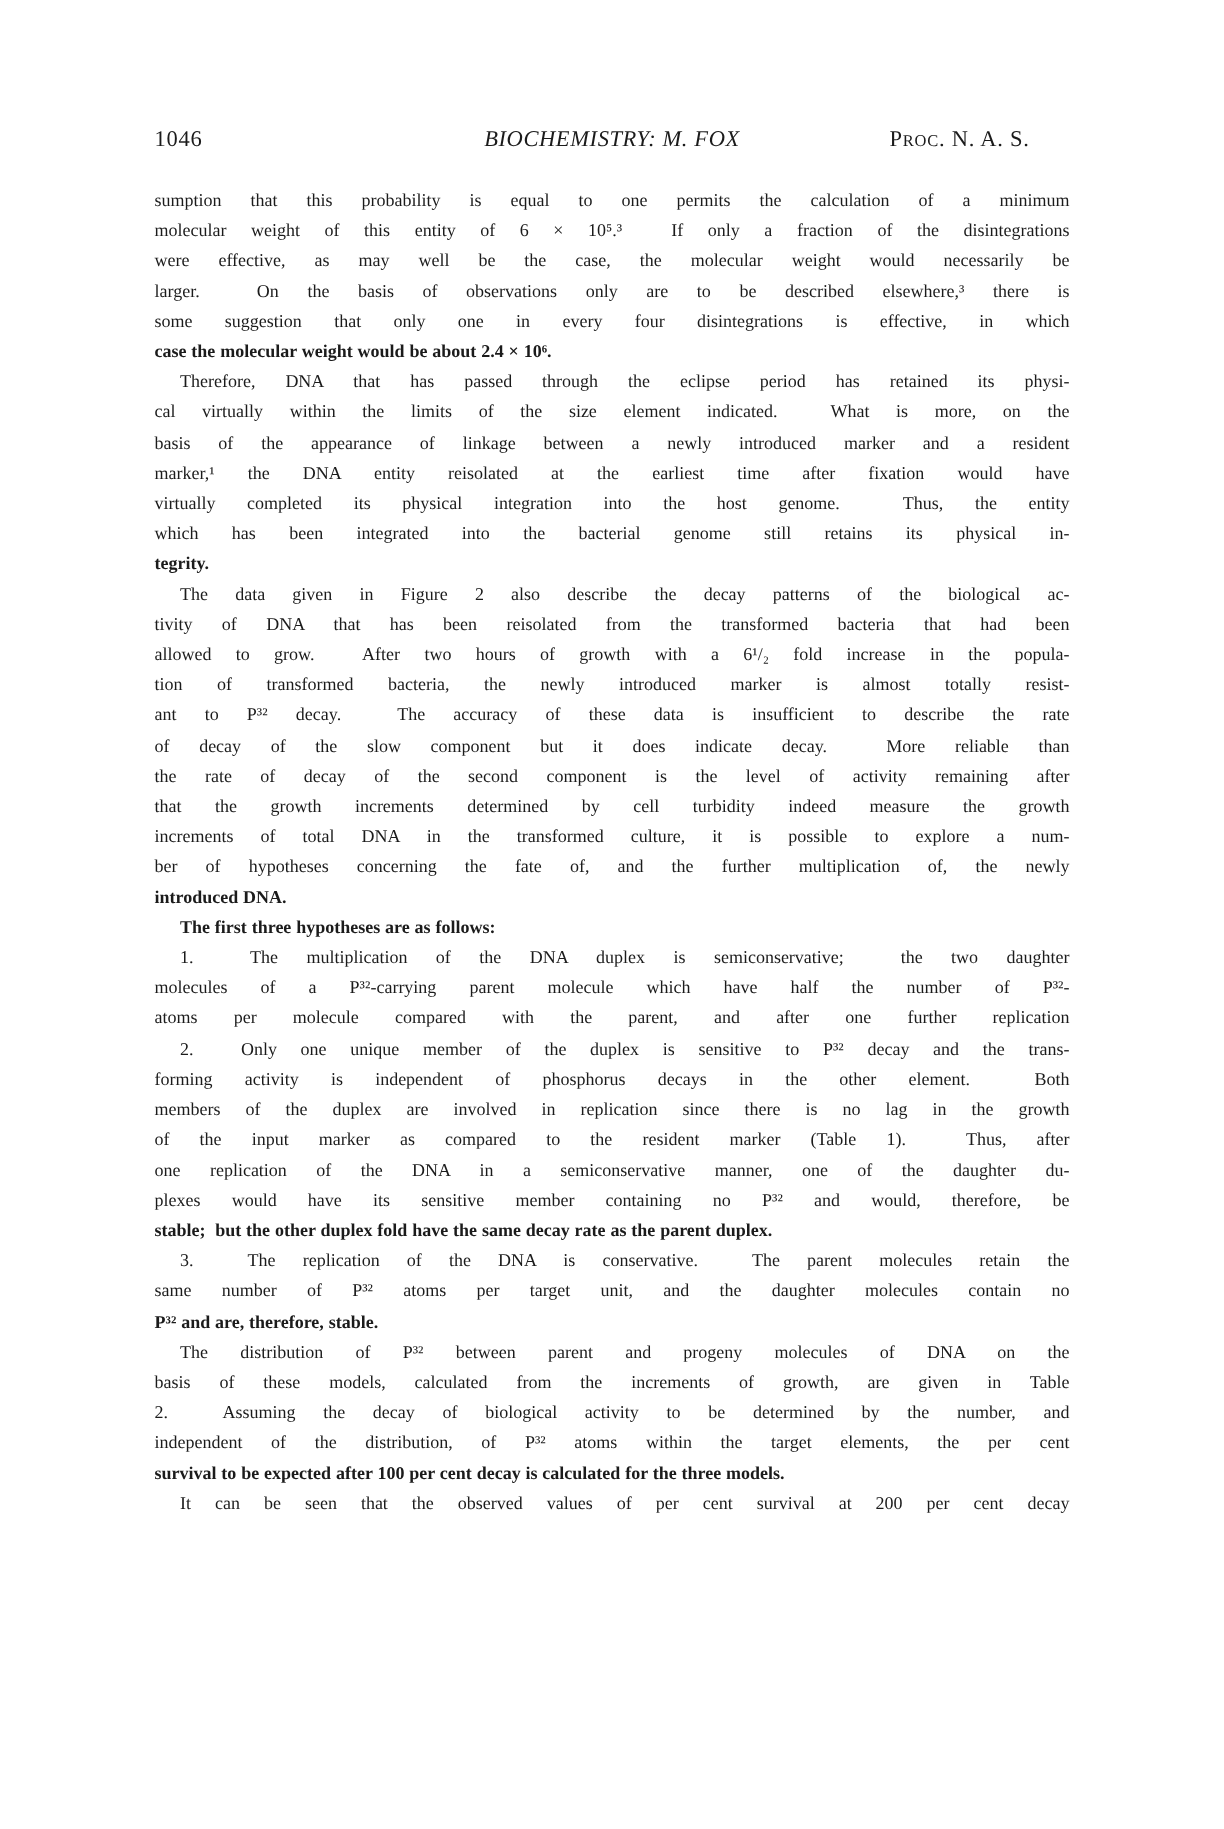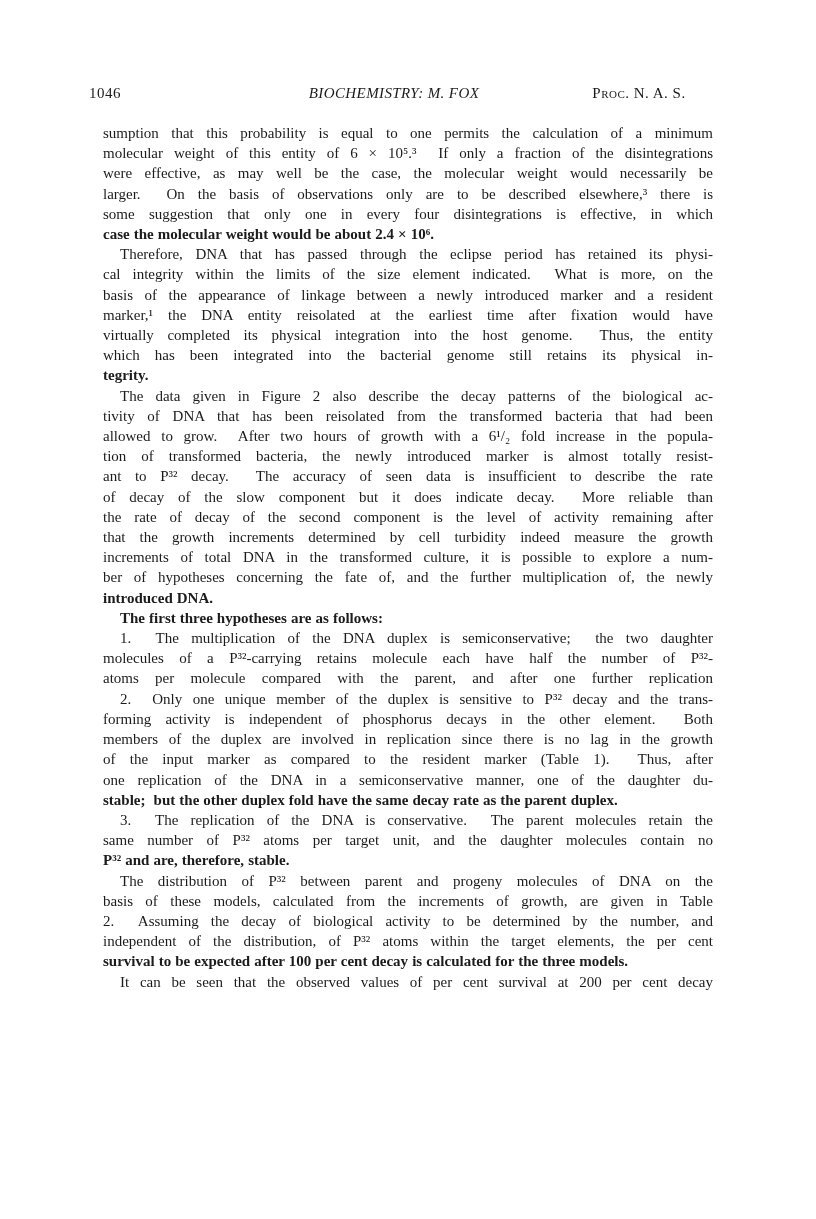--- a/index.html
+++ b/index.html
@@ -12,51 +12,51 @@
     width: 816px;
     height: 1219px;
     background: #ffffff;
     color: #1b1b1b;
     font-family: "Liberation Serif", "DejaVu Serif", serif;
     overflow: hidden;
   }
   .running-header {
     position: absolute;
     top: 85px;
-    left: 89px;
+    left: 103px;
     width: 610px;
     display: flex;
     justify-content: space-between;
     align-items: baseline;
     font-size: 15px;
     line-height: 17px;
   }
   .page-number {
     width: 120px;
     text-align: left;
     letter-spacing: 0.5px;
   }
   .running-title {
     flex: 1;
     text-align: center;
     font-style: italic;
     letter-spacing: 0.4px;
   }
   .journal-name {
     width: 120px;
-    text-align: center;
+    text-align: left;
     font-variant: small-caps;
     letter-spacing: 0.5px;
   }
   .body-text {
     position: absolute;
     top: 123px;
     left: 103px;
     width: 610px;
-    font-size: 15px;
+    font-size: 12px;
   }
   .line {
     line-height: 20.2px;
     text-align: justify;
     text-align-last: justify;
     white-space: pre-wrap;
     word-spacing: 0.02em;
   }
   .line.last {
     text-align-last: left;
@@ -76,46 +76,47 @@
     <span class="journal-name">Proc. N. A. S.</span>
   </div>
   <div class="body-text">
       <div class="line">sumption that this probability is equal to one permits the calculation of a minimum</div>
       <div class="line">molecular weight of this entity of 6 × 10⁵.³  If only a fraction of the disintegrations</div>
       <div class="line">were effective, as may well be the case, the molecular weight would necessarily be</div>
       <div class="line">larger.  On the basis of observations only are to be described elsewhere,³ there is</div>
       <div class="line">some suggestion that only one in every four disintegrations is effective, in which</div>
       <div class="line last">case the molecular weight would be about 2.4 × 10⁶.</div>
       <div class="line indent">Therefore, DNA that has passed through the eclipse period has retained its physi-</div>
-      <div class="line">cal integrity within the limits of the size element indicated.  What is more, on the</div>
+      <div class="line">cal virtually within the limits of the size element indicated.  What is more, on the</div>
       <div class="line">basis of the appearance of linkage between a newly introduced marker and a resident</div>
       <div class="line">marker,¹ the DNA entity reisolated at the earliest time after fixation would have</div>
       <div class="line">virtually completed its physical integration into the host genome.  Thus, the entity</div>
       <div class="line">which has been integrated into the bacterial genome still retains its physical in-</div>
       <div class="line last">tegrity.</div>
       <div class="line indent">The data given in Figure 2 also describe the decay patterns of the biological ac-</div>
       <div class="line">tivity of DNA that has been reisolated from the transformed bacteria that had been</div>
       <div class="line">allowed to grow.  After two hours of growth with a 6¹/₂ fold increase in the popula-</div>
       <div class="line">tion of transformed bacteria, the newly introduced marker is almost totally resist-</div>
-      <div class="line">ant to P³² decay.  The accuracy of seen data is insufficient to describe the rate</div>
+      <div class="line">ant to P³² decay.  The accuracy of these data is insufficient to describe the rate</div>
       <div class="line">of decay of the slow component but it does indicate decay.  More reliable than</div>
       <div class="line">the rate of decay of the second component is the level of activity remaining after</div>
       <div class="line">that the growth increments determined by cell turbidity indeed measure the growth</div>
       <div class="line">increments of total DNA in the transformed culture, it is possible to explore a num-</div>
       <div class="line">ber of hypotheses concerning the fate of, and the further multiplication of, the newly</div>
       <div class="line last">introduced DNA.</div>
       <div class="line last indent">The first three hypotheses are as follows:</div>
       <div class="line indent">1.  The multiplication of the DNA duplex is semiconservative;  the two daughter</div>
-      <div class="line">molecules of a P³²-carrying retains molecule each have half the number of P³²-</div>
+      <div class="line">molecules of a P³²-carrying parent molecule which have half the number of P³²-</div>
       <div class="line">atoms per molecule compared with the parent, and after one further replication</div>
       <div class="line indent">2.  Only one unique member of the duplex is sensitive to P³² decay and the trans-</div>
       <div class="line">forming activity is independent of phosphorus decays in the other element.  Both</div>
       <div class="line">members of the duplex are involved in replication since there is no lag in the growth</div>
       <div class="line">of the input marker as compared to the resident marker (Table 1).  Thus, after</div>
       <div class="line">one replication of the DNA in a semiconservative manner, one of the daughter du-</div>
+      <div class="line">plexes would have its sensitive member containing no P³² and would, therefore, be</div>
       <div class="line last">stable;  but the other duplex fold have the same decay rate as the parent duplex.</div>
       <div class="line indent">3.  The replication of the DNA is conservative.  The parent molecules retain the</div>
       <div class="line">same number of P³² atoms per target unit, and the daughter molecules contain no</div>
       <div class="line last">P³² and are, therefore, stable.</div>
       <div class="line indent">The distribution of P³² between parent and progeny molecules of DNA on the</div>
       <div class="line">basis of these models, calculated from the increments of growth, are given in Table</div>
       <div class="line">2.  Assuming the decay of biological activity to be determined by the number, and</div>
       <div class="line">independent of the distribution, of P³² atoms within the target elements, the per cent</div>
       <div class="line last">survival to be expected after 100 per cent decay is calculated for the three models.</div>
       <div class="line indent">It can be seen that the observed values of per cent survival at 200 per cent decay</div>

